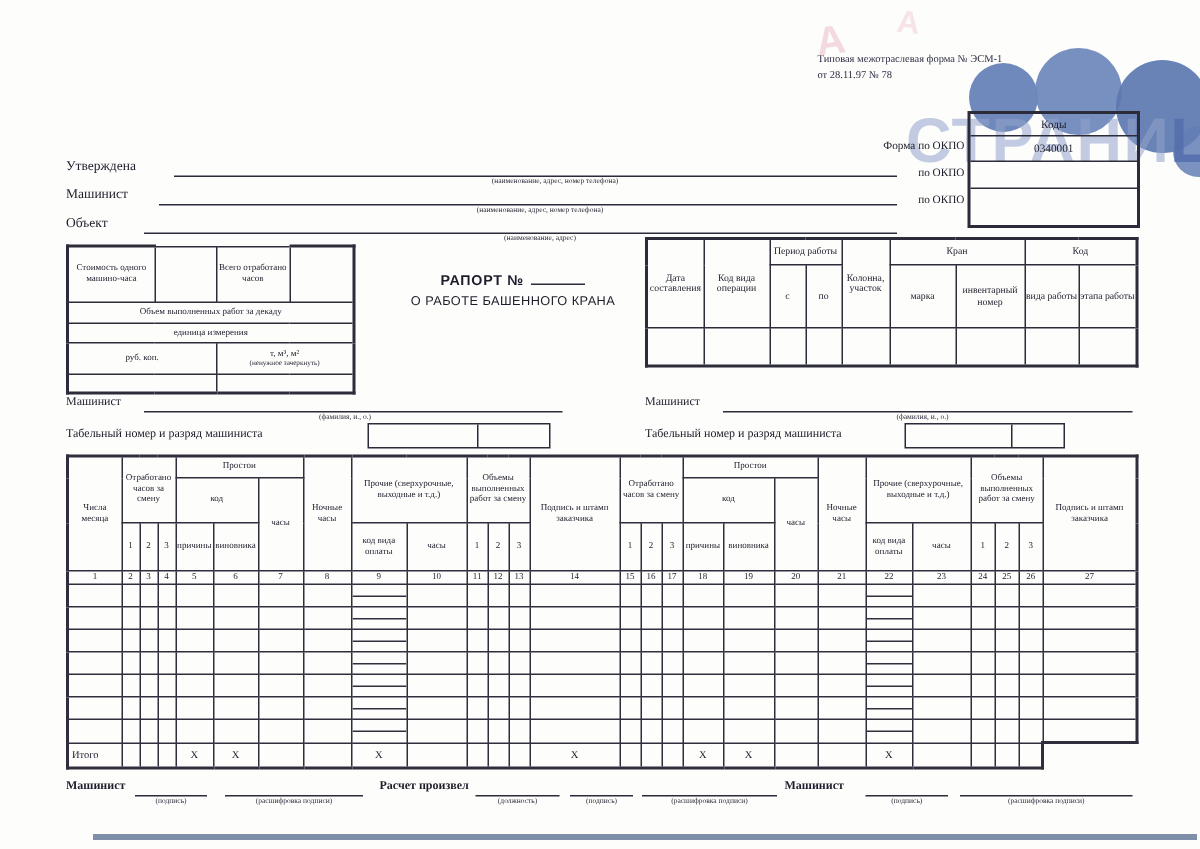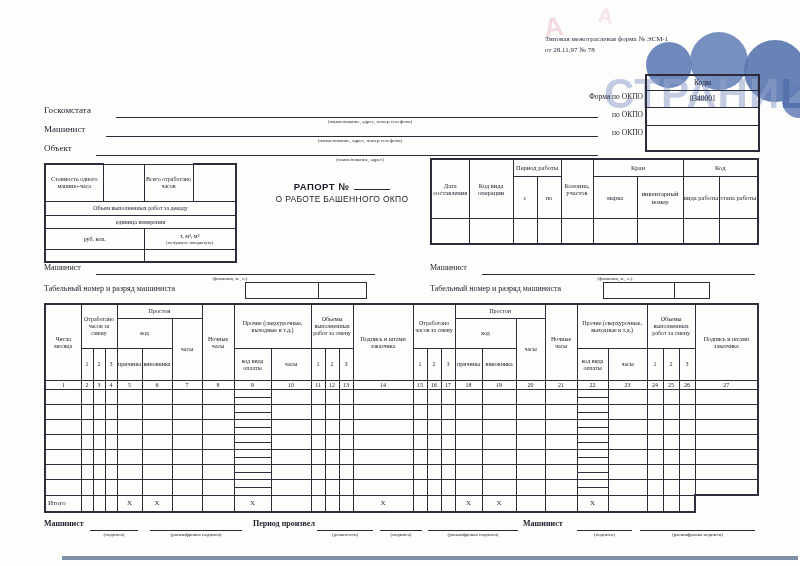--- a/index.html
+++ b/index.html
@@ -89,21 +89,21 @@
   <div class="codes z1">
     <div class="row title">Коды</div>
     <div class="row" style="height:16px;line-height:16px;">0340001</div>
     <div class="row" style="height:17px;"></div>
     <div class="row" style="height:24px;"></div>
   </div>
   <div class="code-label z1" style="top:92px;">Форма по ОКПО</div>
   <div class="code-label z1" style="top:110px;">по ОКПО</div>
   <div class="code-label z1" style="top:128px;">по ОКПО</div>
 
-  <div class="lbl z1" style="left:44px;top:105px;">Госкомстата</div>
+  <div class="lbl z1" style="left:44px;top:105px;">Утверждена</div>
   <div class="uline z1" style="left:116px;top:117px;width:482px;"></div>
   <div class="sub z1" style="left:270px;top:119px;width:200px;">(наименование, адрес, номер телефона)</div>
 
   <div class="lbl z1" style="left:44px;top:124px;">Машинист</div>
   <div class="uline z1" style="left:106px;top:136px;width:492px;"></div>
   <div class="sub z1" style="left:260px;top:138px;width:200px;">(наименование, адрес, номер телефона)</div>
 
   <div class="lbl z1" style="left:44px;top:143px;">Объект</div>
   <div class="uline z1" style="left:96px;top:155px;width:502px;"></div>
   <div class="sub z1" style="left:280px;top:157px;width:160px;">(наименование, адрес)</div>
@@ -141,21 +141,21 @@
         <td colspan="2" style="border-right-width:2px;border-bottom-width:2px;"></td>
       </tr>
     </tbody>
       </table>
   </div>
 
   <div class="title-block z1">
     <div class="title-line1">
       <span>РАПОРТ №</span><span class="blank"></span>
     </div>
-    <div class="title-line2">О РАБОТЕ БАШЕННОГО ОКПО</div>
+    <div class="title-line2">О РАБОТЕ БАШЕННОГО КРАНА</div>
   </div>
 
   <div class="abs z1" style="left:430px;top:158px;">
     <table class="info-table">
       <colgroup>
           <col style="width:38px">
           <col style="width:44px">
           <col style="width:24px">
           <col style="width:24px">
           <col style="width:32px">
@@ -581,21 +581,21 @@
         </tbody>
     </table>
   </div>
 
   <div class="foot-lbl z1" style="left:44px;top:519px;">Машинист</div>
   <div class="uline z1" style="left:90px;top:530px;width:48px;"></div>
   <div class="sub z1" style="left:90px;top:532px;width:48px;">(подпись)</div>
   <div class="uline z1" style="left:150px;top:530px;width:92px;"></div>
   <div class="sub z1" style="left:150px;top:532px;width:92px;">(расшифровка подписи)</div>
 
-  <div class="foot-lbl z1" style="left:253px;top:519px;">Период произвел</div>
+  <div class="foot-lbl z1" style="left:253px;top:519px;">Расчет произвел</div>
   <div class="uline z1" style="left:317px;top:530px;width:56px;"></div>
   <div class="sub z1" style="left:317px;top:532px;width:56px;">(должность)</div>
   <div class="uline z1" style="left:380px;top:530px;width:42px;"></div>
   <div class="sub z1" style="left:380px;top:532px;width:42px;">(подпись)</div>
   <div class="uline z1" style="left:428px;top:530px;width:90px;"></div>
   <div class="sub z1" style="left:428px;top:532px;width:90px;">(расшифровка подписи)</div>
 
   <div class="foot-lbl z1" style="left:523px;top:519px;">Машинист</div>
   <div class="uline z1" style="left:577px;top:530px;width:55px;"></div>
   <div class="sub z1" style="left:577px;top:532px;width:55px;">(подпись)</div>

